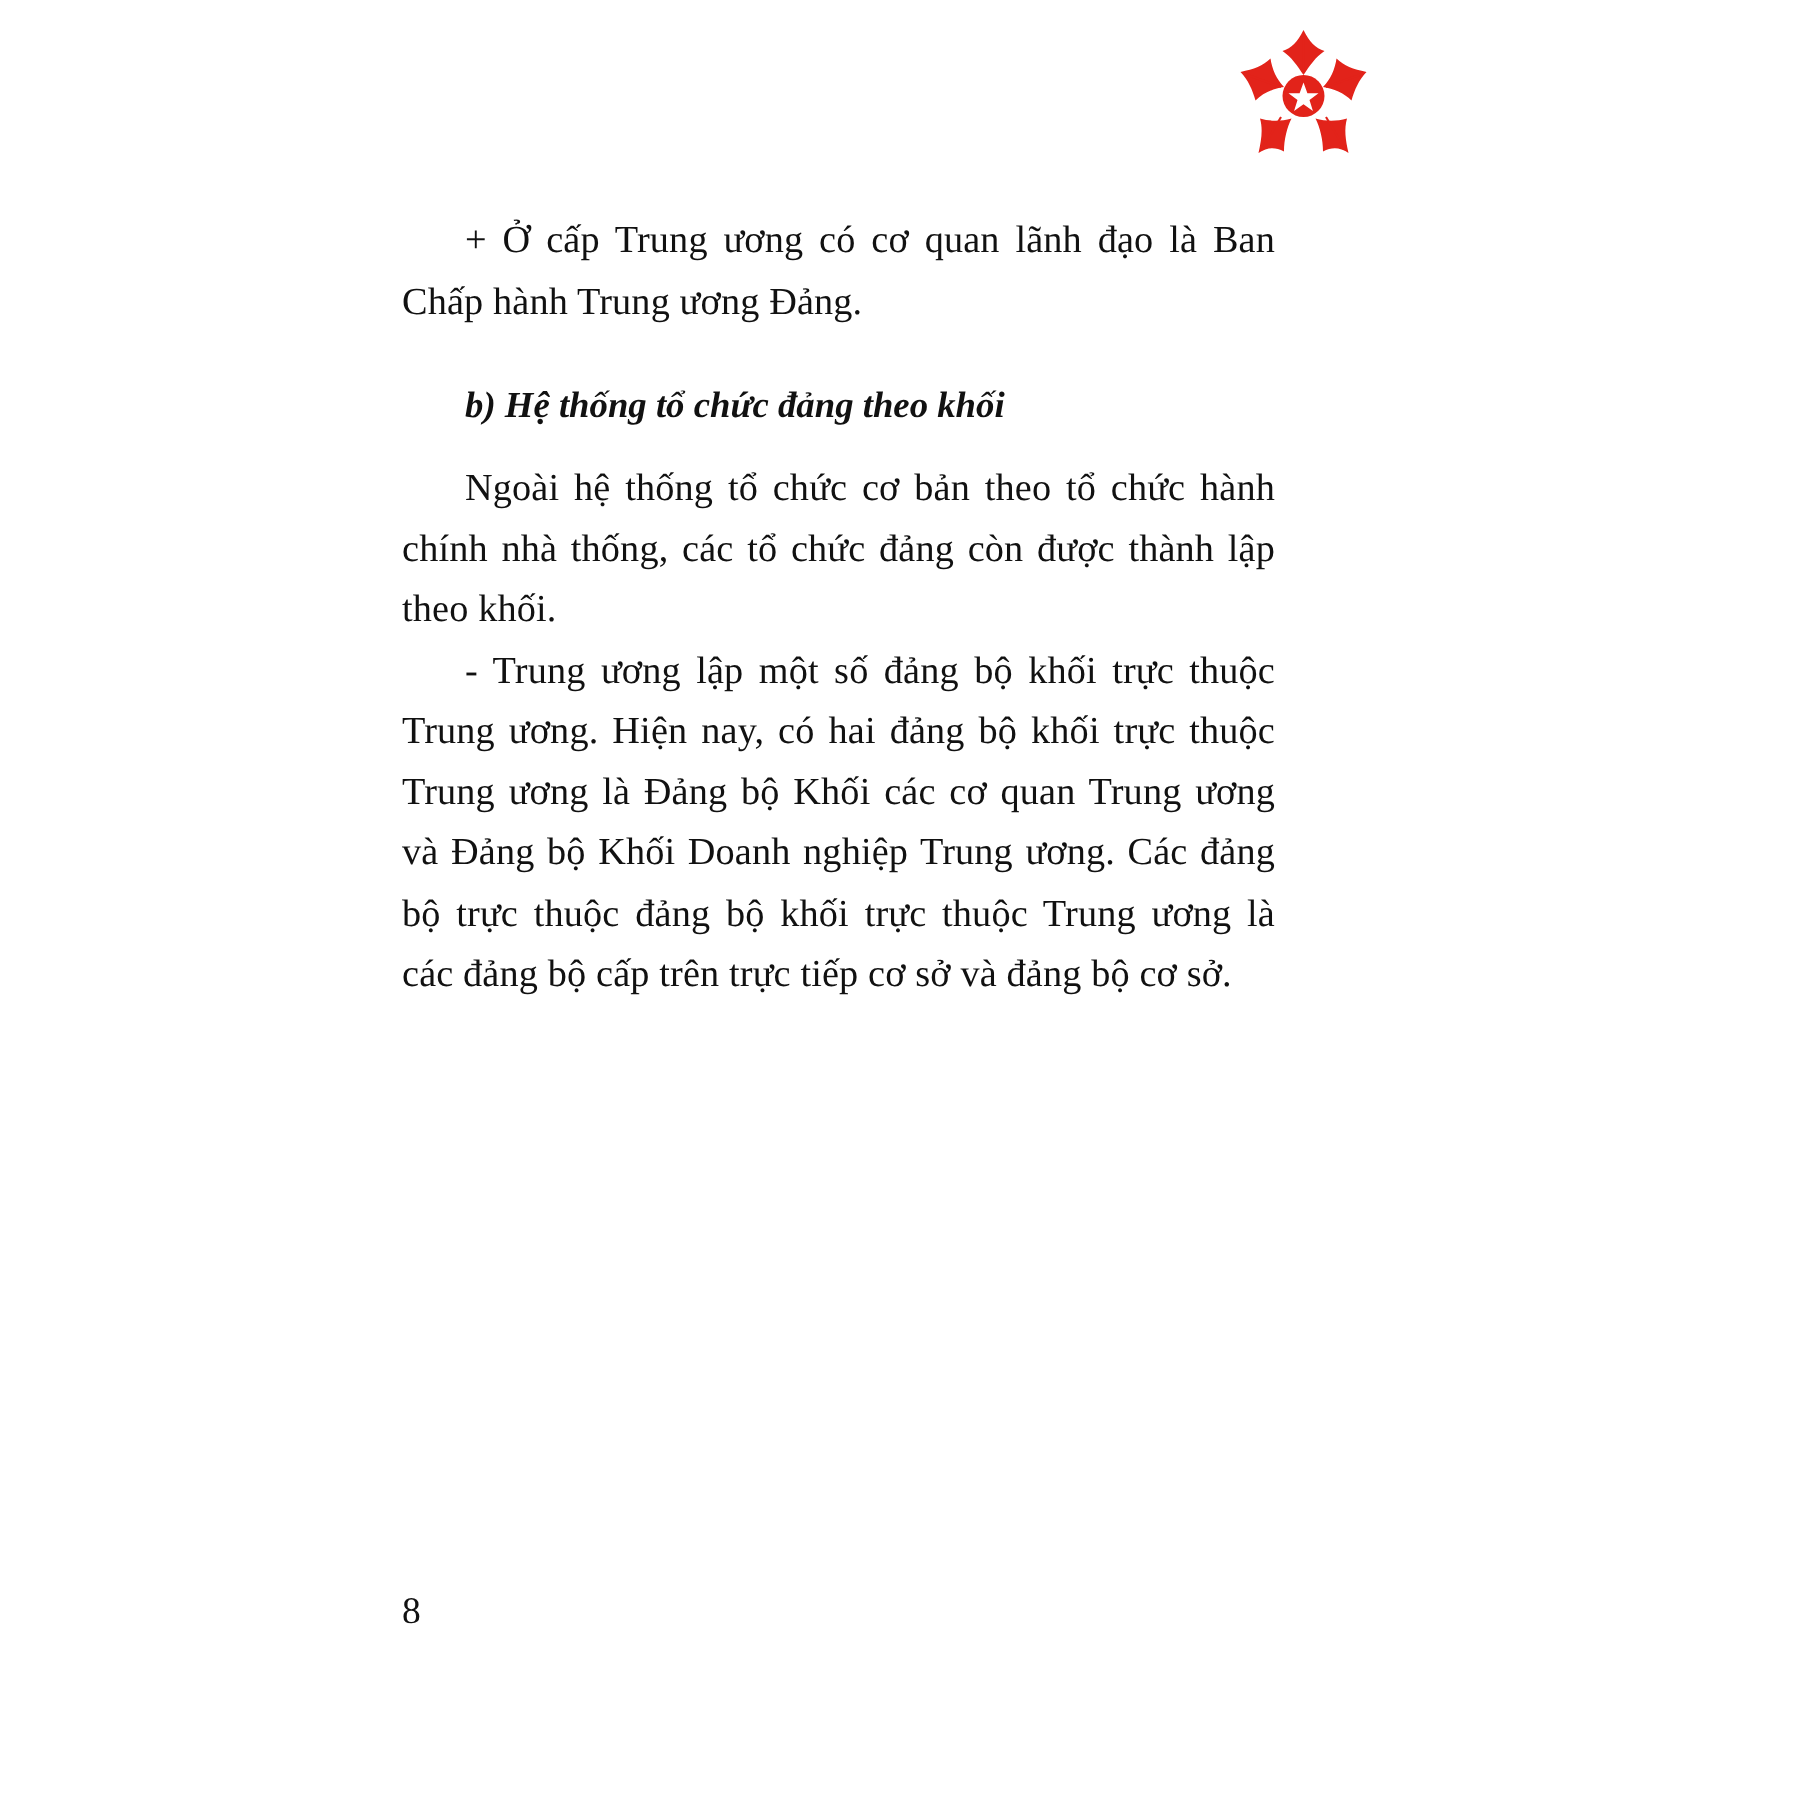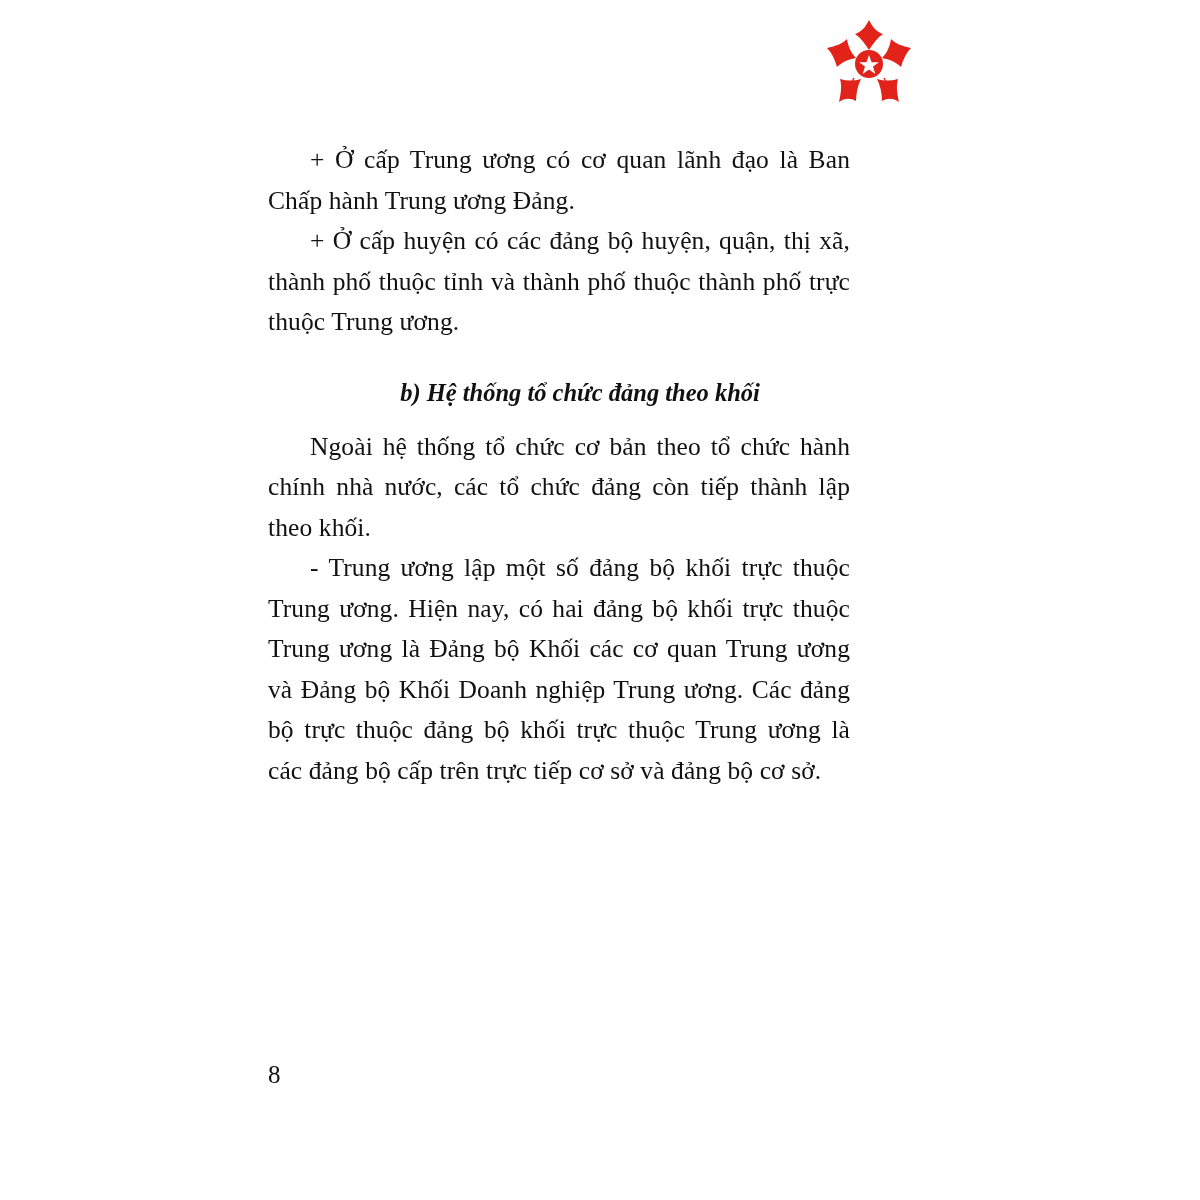--- a/index.html
+++ b/index.html
@@ -42,21 +42,21 @@
     text-indent: 42px;
     letter-spacing: 0.1px;
   }
   p.heading {
     margin: 30px 0 14px 0;
     font-size: 24.5px;
     line-height: 40px;
     font-style: italic;
     font-weight: bold;
     text-indent: 42px;
-    text-align: center;
+    text-align: left;
   }
   .page-number {
     position: absolute;
     left: 268px;
     top: 1060px;
     font-size: 25px;
     line-height: 30px;
   }
 </style>
 </head>
@@ -82,21 +82,20 @@
         <path d="M8 31 L33 40"></path>
         <path d="M88 31 L63 40"></path>
         <path d="M20 82 L33 60"></path>
         <path d="M76 82 L63 60"></path>
       </g>
     </svg>
   </div>
 
   <div class="content">
     <p class="para">+ Ở cấp Trung ương có cơ quan lãnh đạo là Ban Chấp hành Trung ương Đảng.</p>
-    <p class="para">+ Ở cấp huyện có các đảng bộ huyện, quận, thị xã, thành phố thuộc tỉnh và thành phố thuộc thành phố trực thuộc Trung ương.</p>
     <p class="heading">b) Hệ thống tổ chức đảng theo khối</p>
-    <p class="para">Ngoài hệ thống tổ chức cơ bản theo tổ chức hành chính nhà nước, các tổ chức đảng còn tiếp thành lập theo khối.</p>
+    <p class="para">Ngoài hệ thống tổ chức cơ bản theo tổ chức hành chính nhà thống, các tổ chức đảng còn được thành lập theo khối.</p>
     <p class="para">- Trung ương lập một số đảng bộ khối trực thuộc Trung ương. Hiện nay, có hai đảng bộ khối trực thuộc Trung ương là Đảng bộ Khối các cơ quan Trung ương và Đảng bộ Khối Doanh nghiệp Trung ương. Các đảng bộ trực thuộc đảng bộ khối trực thuộc Trung ương là các đảng bộ cấp trên trực tiếp cơ sở và đảng bộ cơ sở.</p>
   </div>
 
   <div class="page-number">8</div>
 
 </div>
 
 </body></html>

